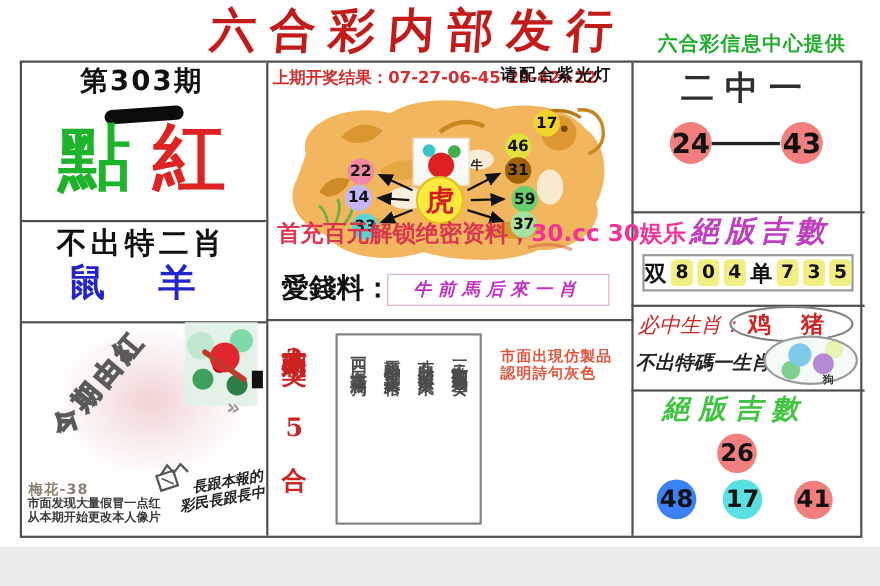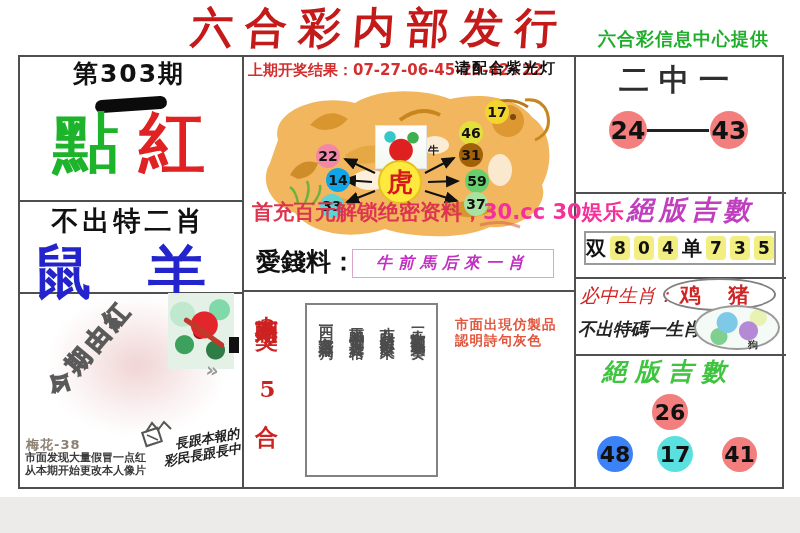--- a/index.html
+++ b/index.html
@@ -13,21 +13,21 @@
   .sub-title{left:598px;top:27px;font-size:18px;font-weight:bold;color:#1fae2b;letter-spacing:1px;}
   
   .frame{left:18px;top:55px;width:766px;height:434px;border:2px solid #4f4f4f;box-sizing:border-box;}
   .vline,.hline{position:absolute;background:#4f4f4f;}
   
   .issue{left:18px;top:57px;width:222px;text-align:center;font-size:25px;font-weight:bold;color:#111;letter-spacing:2px;}
   .stroke-one{left:95px;top:98px;width:72px;height:13px;background:#0b0b0b;border-radius:8px;transform:rotate(-4deg);}
   .bigchars{left:18px;top:106px;width:222px;display:flex;justify-content:center;gap:20px;
             font-size:66px;font-weight:bold;line-height:1.1;}
   .no2{left:18px;top:203px;width:222px;text-align:center;font-size:27px;color:#111;letter-spacing:4px;font-weight:bold;}
-  .zpair{left:18px;top:234px;width:222px;text-align:center;font-size:58px;font-weight:bold;color:#2424cc;letter-spacing:18px;}
+  .zpair{left:18px;top:234px;width:222px;text-align:center;font-size:34px;font-weight:bold;color:#2424cc;letter-spacing:18px;}
   .faint-photo{left:55px;top:300px;width:165px;height:130px;border-radius:40%;
      background:radial-gradient(ellipse at 50% 50%,rgba(226,168,168,.5),rgba(238,205,205,.22) 55%,rgba(255,255,255,0) 80%);
      filter:blur(5px);}
   .diag-watermark{left:40px;top:382px;transform:rotate(-50deg);transform-origin:0 0;
      font-size:24px;font-weight:bold;letter-spacing:5px;color:rgba(255,255,255,.1);
      -webkit-text-stroke:1.5px #5a5a5a;}
   .rose{left:168px;top:293px;width:66px;height:76px;
      background:
        radial-gradient(circle at 55% 42%,#e3252c 0 13px,rgba(227,37,44,0) 14px),
        radial-gradient(circle at 48% 52%,#a01318 0 6px,rgba(160,19,24,0) 7px),
@@ -189,21 +189,21 @@
         <line x1="175" y1="106" x2="207" y2="116" marker-end="url(#ah)"></line>
       </g>
     </svg>
     <div class="bull"></div>
     <div class="bull-label">牛</div>
     <div class="tiger serif">虎</div>
     <div class="dnum" style="left: 235px; top: 15px; background: rgb(242, 213, 46);">17</div>
     <div class="dnum" style="left: 209px; top: 36px; background: rgb(227, 224, 60);">46</div>
     <div class="dnum" style="left: 66px; top: 59px; background: rgb(242, 135, 166);">22</div>
     <div class="dnum" style="left: 209px; top: 58px; background: #a16207;">31</div>
-    <div class="dnum" style="left: 76px; top: 83px; background: #0ea5e9;">14</div>
+    <div class="dnum" style="left: 64px; top: 83px; background: #c4b5fd;">14</div>
     <div class="dnum" style="left: 215px; top: 84px; background: rgb(103, 208, 108);">59</div>
     <div class="dnum" style="left: 70px; top: 109px; background: rgb(90, 212, 212);">33</div>
     <div class="dnum" style="left: 214px; top: 107px; background: rgb(168, 226, 160);">37</div>
   </div>
 
   <div class="abs promo">
     <span class="p1">首充百元解锁绝密资料，</span><span class="p2">30.cc 30娱乐</span>
   </div>
 
   <div class="abs money-label serif">愛錢料：</div>

